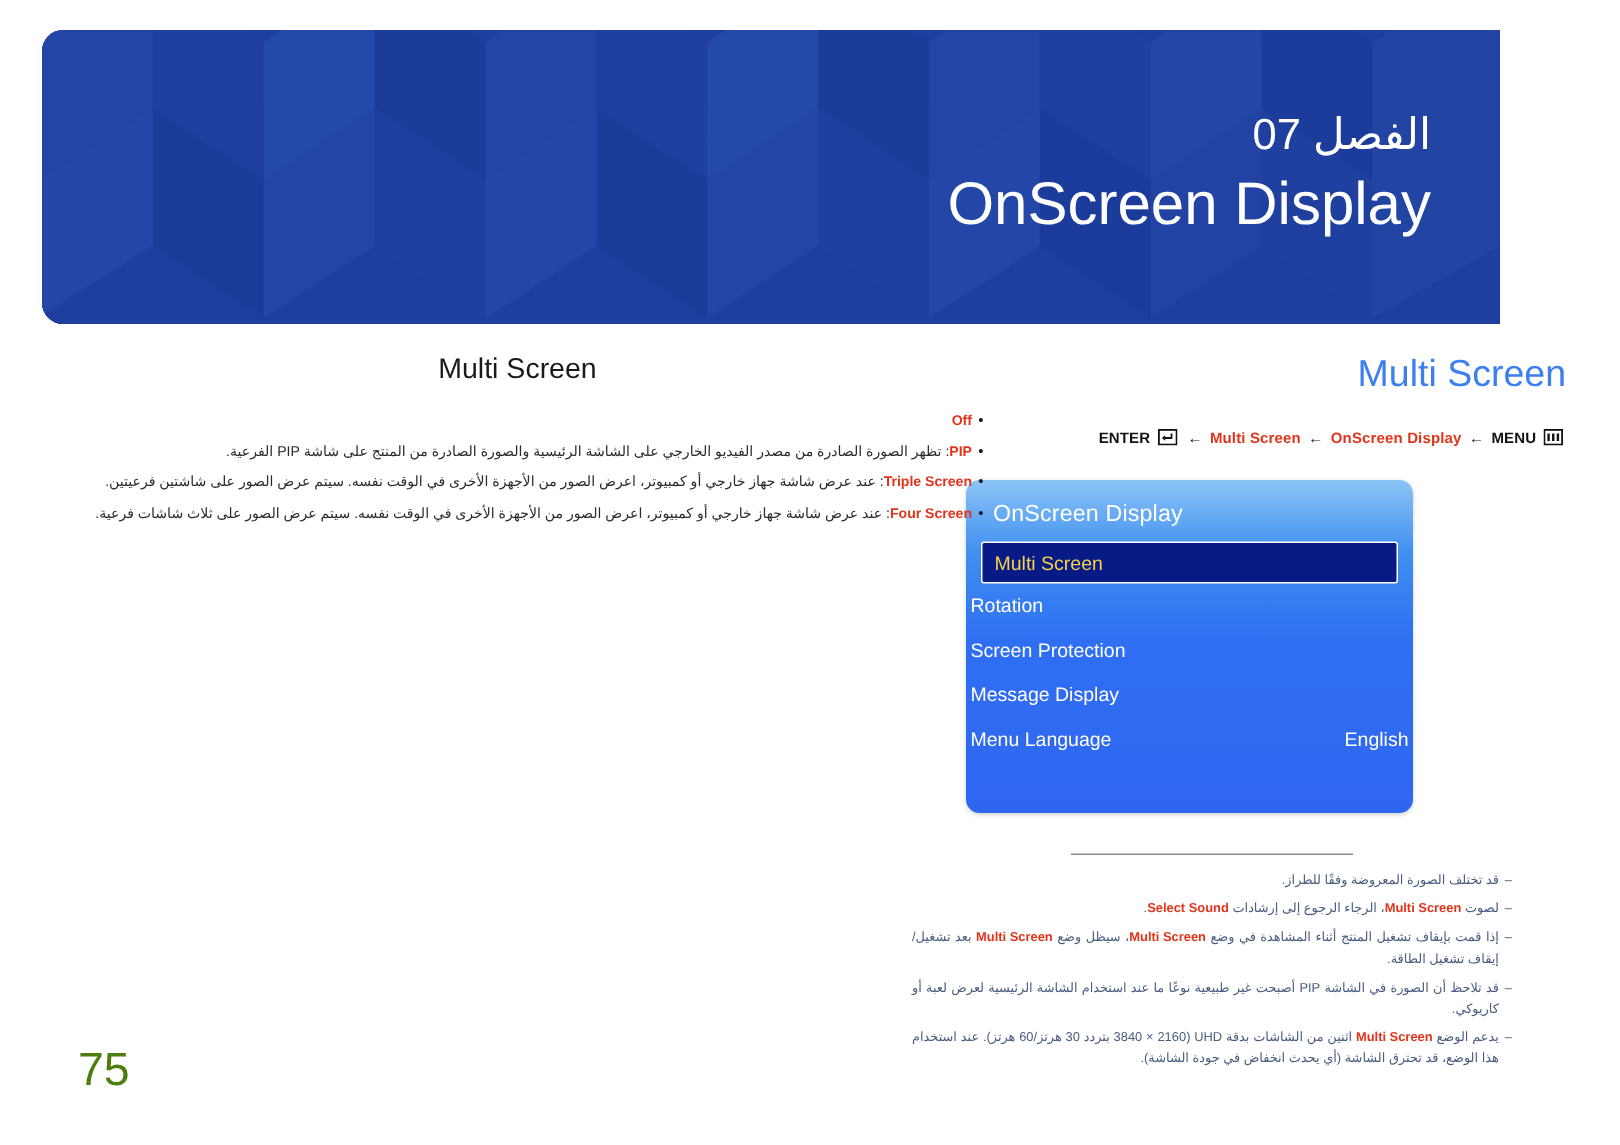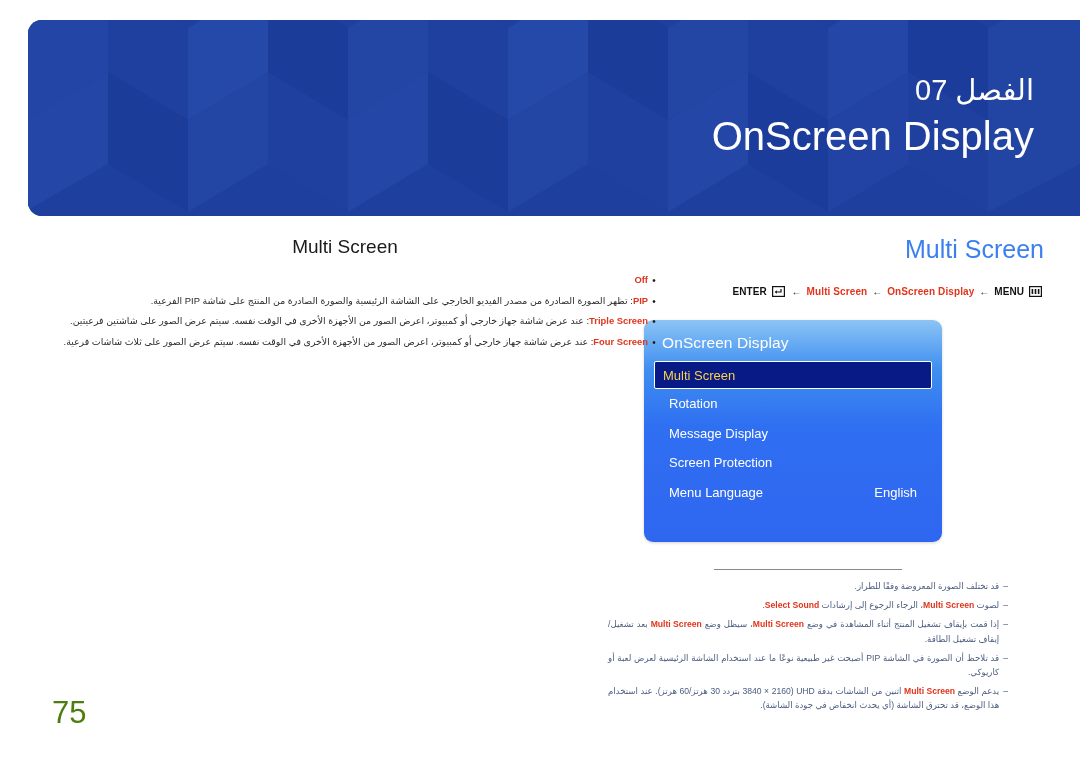--- a/index.html
+++ b/index.html
@@ -14,21 +14,21 @@
     font-family: "Liberation Sans", "DejaVu Sans", sans-serif;
     overflow: hidden;
     position: relative;
   }
 
   
   .banner {
     position: absolute;
     left: 28px;
     top: 20px;
-    width: 1052px;
+    width: 972px;
     height: 196px;
     border-top-left-radius: 14px;
     border-bottom-left-radius: 14px;
     overflow: hidden;
     background: #1e3f9e;
   }
   .banner-pattern {
     position: absolute;
     inset: 0;
     overflow: hidden;
@@ -138,21 +138,21 @@
     font-weight: 400;
     letter-spacing: 0.1px;
   }
   .osd-list {
     margin-top: 9px;
   }
   .osd-row {
     height: 29.5px;
     display: flex;
     align-items: center;
-    padding: 0 25px;
+    padding: 0 3px;
     color: #ffffff;
     font-size: 13px;
     box-sizing: border-box;
     justify-content: space-between;
   }
   .osd-row.selected {
     background: #081a86;
     border: 1.5px solid #ffffff;
     border-radius: 2px;
     margin: 0 10px;
@@ -350,25 +350,25 @@
       <div class="osd-list">
         <div class="osd-row selected">
           <span class="osd-label">Multi Screen</span>
           <span class="osd-value"></span>
         </div>
         <div class="osd-row">
           <span class="osd-label">Rotation</span>
           <span class="osd-value"></span>
         </div>
         <div class="osd-row">
-          <span class="osd-label">Message Display</span>
+          <span class="osd-label">Screen Protection</span>
           <span class="osd-value"></span>
         </div>
         <div class="osd-row">
-          <span class="osd-label">Screen Protection</span>
+          <span class="osd-label">Message Display</span>
           <span class="osd-value"></span>
         </div>
         <div class="osd-row">
           <span class="osd-label">Menu Language</span>
           <span class="osd-value">English</span>
         </div>
       </div>
     </div>
 
     <div class="notes-wrap">

